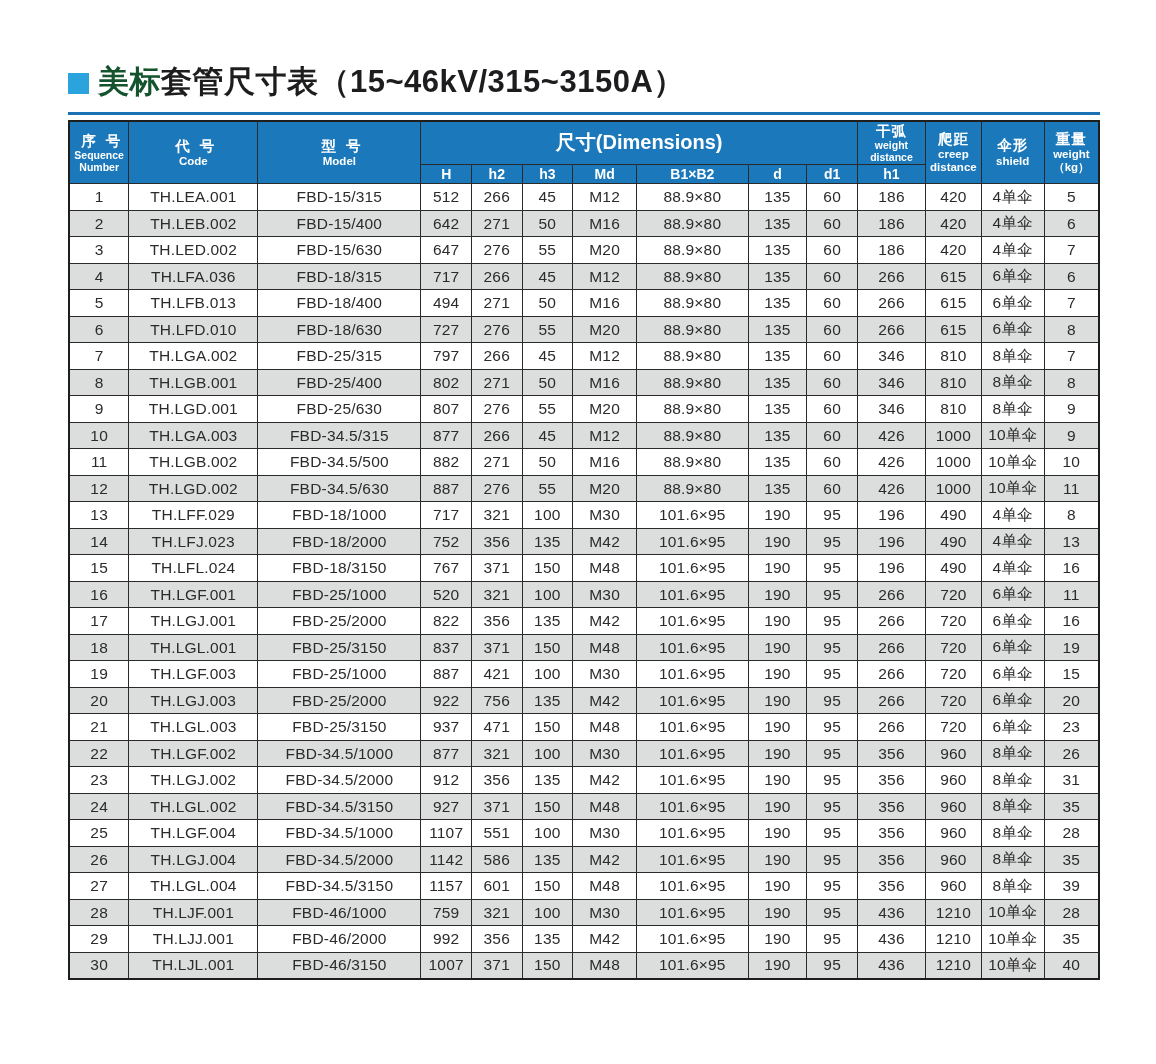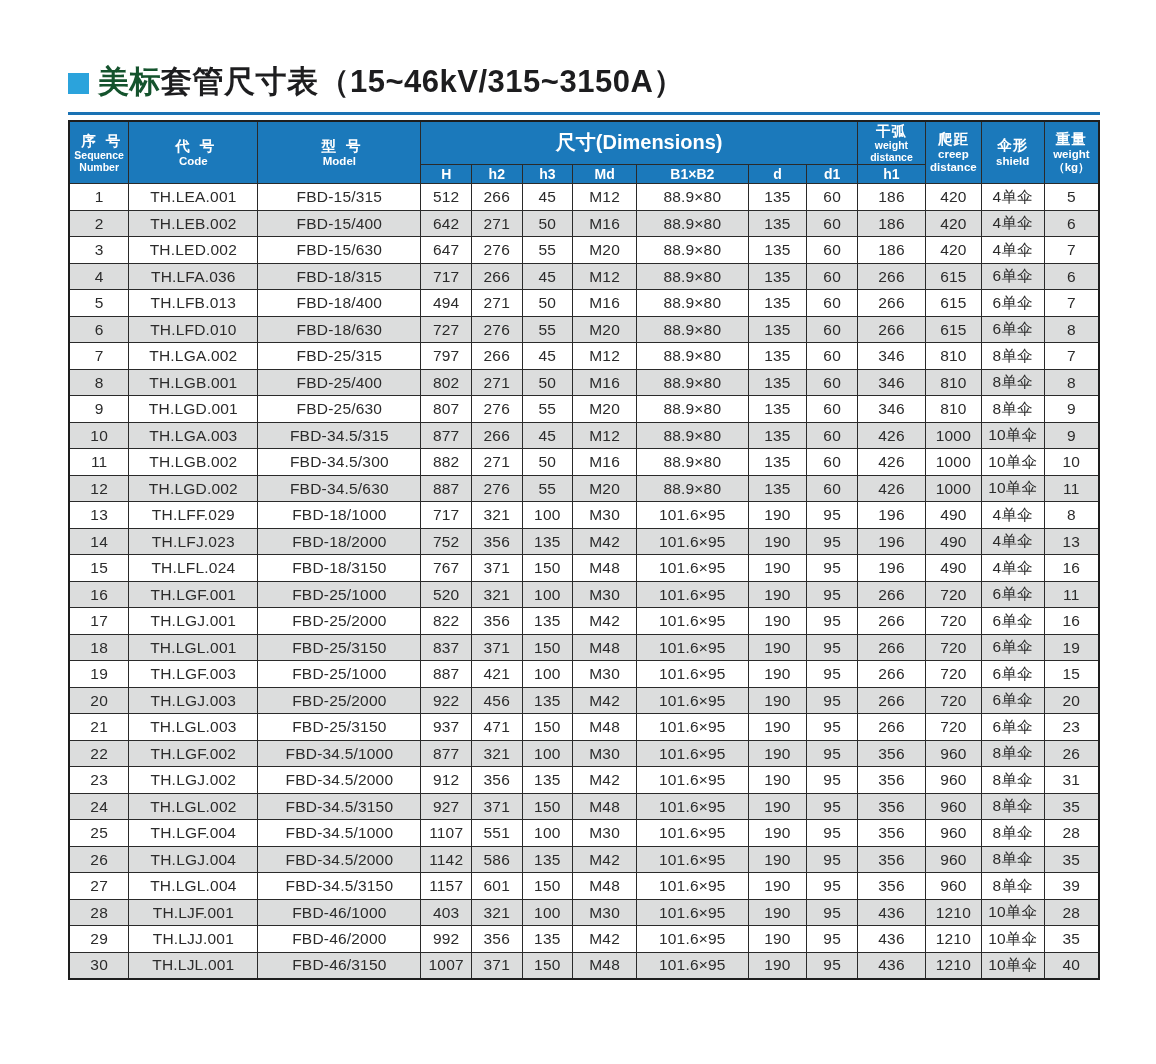--- a/index.html
+++ b/index.html
@@ -294,21 +294,21 @@
             <td>135</td>
             <td>60</td>
             <td>426</td>
             <td>1000</td>
             <td>10单伞</td>
             <td>9</td>
           </tr>
           <tr>
             <td>11</td>
             <td>TH.LGB.002</td>
-            <td>FBD-34.5/300</td>
+            <td>FBD-34.5/500</td>
             <td>882</td>
             <td>271</td>
             <td>50</td>
             <td>M16</td>
             <td>88.9×80</td>
             <td>135</td>
             <td>60</td>
             <td>426</td>
             <td>1000</td>
             <td>10单伞</td>
@@ -440,21 +440,21 @@
             <td>266</td>
             <td>720</td>
             <td>6单伞</td>
             <td>15</td>
           </tr>
           <tr>
             <td>20</td>
             <td>TH.LGJ.003</td>
             <td>FBD-25/2000</td>
             <td>922</td>
-            <td>456</td>
+            <td>756</td>
             <td>135</td>
             <td>M42</td>
             <td>101.6×95</td>
             <td>190</td>
             <td>95</td>
             <td>266</td>
             <td>720</td>
             <td>6单伞</td>
             <td>20</td>
           </tr>
@@ -567,21 +567,21 @@
             <td>95</td>
             <td>356</td>
             <td>960</td>
             <td>8单伞</td>
             <td>39</td>
           </tr>
           <tr>
             <td>28</td>
             <td>TH.LJF.001</td>
             <td>FBD-46/1000</td>
-            <td>403</td>
+            <td>759</td>
             <td>321</td>
             <td>100</td>
             <td>M30</td>
             <td>101.6×95</td>
             <td>190</td>
             <td>95</td>
             <td>436</td>
             <td>1210</td>
             <td>10单伞</td>
             <td>28</td>

